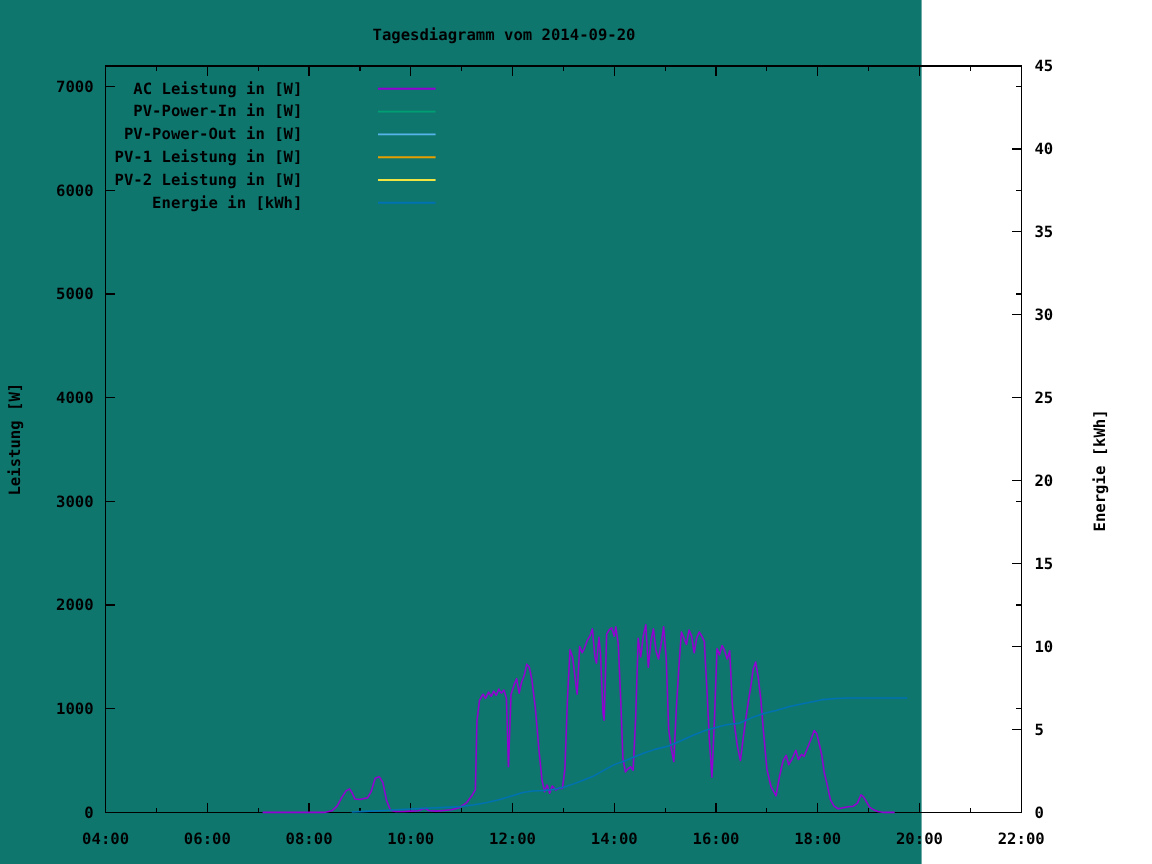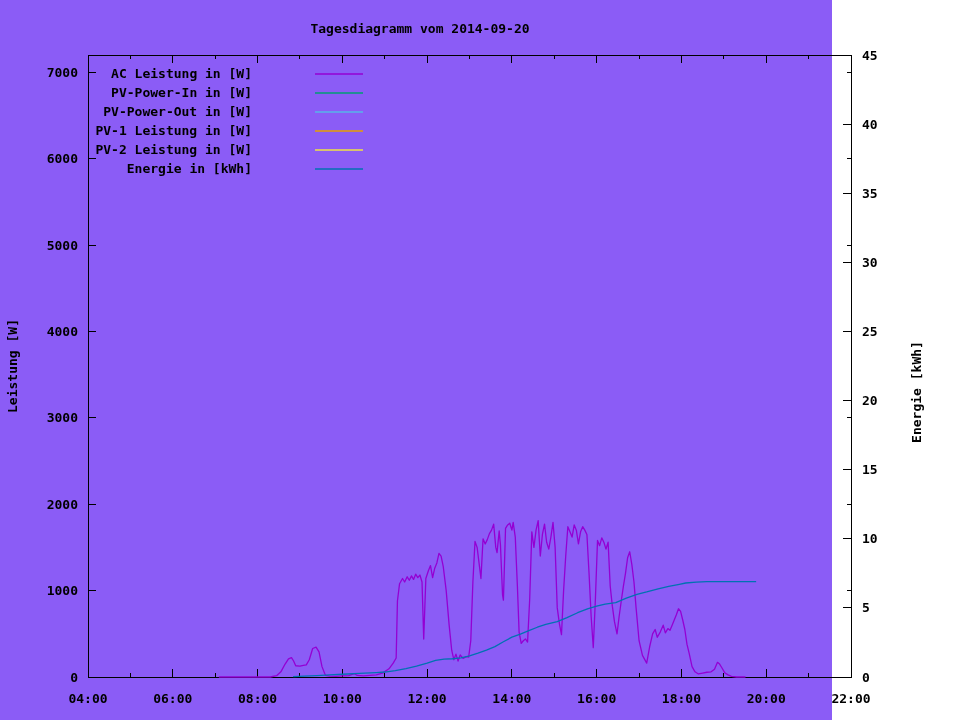--- a/index.html
+++ b/index.html
@@ -1,16 +1,16 @@
 <!DOCTYPE html>
 <html><head>
 <meta charset="utf-8">
 <style>
   html,body{margin:0;padding:0;background:#ffffff;}
-  .chart-wrap{position:relative;width:832px;height:720px;background:#8b5cf6;
+  .chart-wrap{position:relative;width:768px;height:720px;background:#0f766e;
     font-family:"DejaVu Sans Mono",monospace;}
   svg text{fill:#000000;font-family:"DejaVu Sans Mono",monospace;font-size:13px;font-weight:bold;}
 </style>
 </head>
 <body>
 
 <div class="chart-wrap">
   <svg id="chart-svg" width="960" height="720" viewBox="0 0 960 720">
     <text x="420" y="33" text-anchor="middle">Tagesdiagramm vom 2014-09-20</text>
     <text x="17" y="366" text-anchor="middle" transform="rotate(-90 17 366)">Leistung [W]</text>

